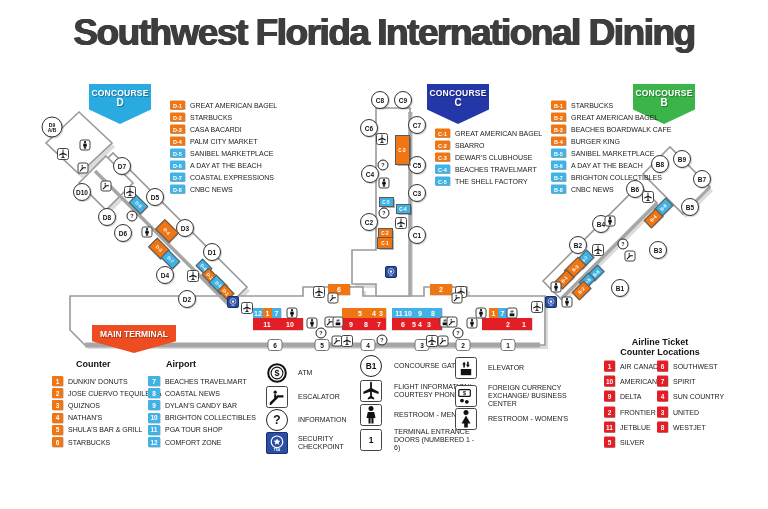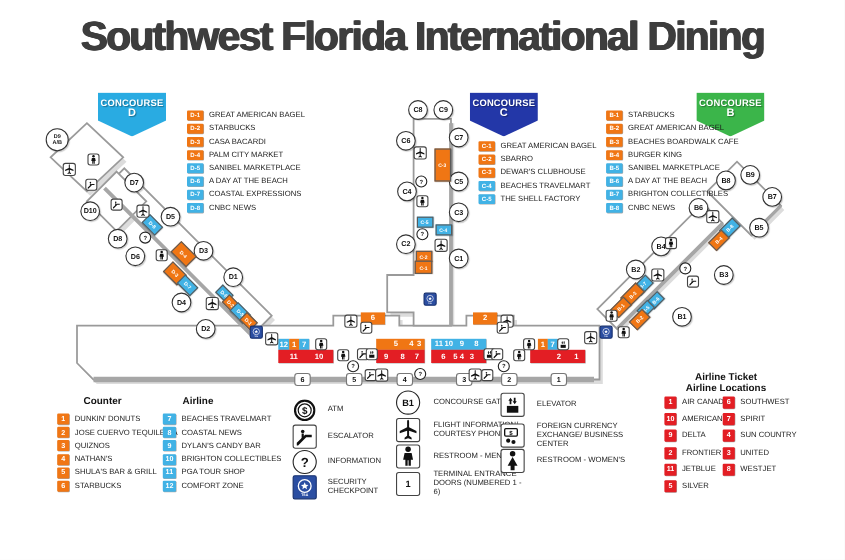--- a/index.html
+++ b/index.html
@@ -465,20 +465,23 @@
     <span class="l2">D</span>
   </div>
   <div class="cban" id="banner-c" style="left: 427px; top: 84px; background: rgb(35, 55, 168);">
     <span class="l1">CONCOURSE</span>
     <span class="l2">C</span>
   </div>
   <div class="cban" id="banner-b" style="left: 633px; top: 84px; background: rgb(59, 181, 74);">
     <span class="l1">CONCOURSE</span>
     <span class="l2">B</span>
   </div>
+  <div class="mban" id="banner-main" style="left: 92px; top: 325px; background: rgb(238, 77, 34);">
+    <span>MAIN TERMINAL</span>
+  </div>
 
   <div id="legend-d">
       <div class="lrow" style="left: 170px; top: 105px;">
         <div class="badge" style="width: 15px; height: 9px; font-size: 5.5px; background: rgb(240, 118, 20);">D-1</div>
         <div class="llabel" style="font-size: 7px; margin-left: 5px;">GREAT AMERICAN BAGEL</div>
       </div>
       <div class="lrow" style="left: 170px; top: 117px;">
         <div class="badge" style="width: 15px; height: 9px; font-size: 5.5px; background: rgb(240, 118, 20);">D-2</div>
         <div class="llabel" style="font-size: 7px; margin-left: 5px;">STARBUCKS</div>
       </div>
@@ -558,21 +561,21 @@
         <div class="badge" style="width: 15px; height: 9px; font-size: 5.5px; background: rgb(65, 178, 229);">B-7</div>
         <div class="llabel" style="font-size: 7px; margin-left: 5px;">BRIGHTON COLLECTIBLES</div>
       </div>
       <div class="lrow" style="left: 551px; top: 189px;">
         <div class="badge" style="width: 15px; height: 9px; font-size: 5.5px; background: rgb(65, 178, 229);">B-8</div>
         <div class="llabel" style="font-size: 7px; margin-left: 5px;">CNBC NEWS</div>
       </div>
     </div>
 
   <div class="sec-h" style="left:76px;top:359px">Counter</div>
-  <div class="sec-h" style="left:166px;top:359px">Airline</div>
+  <div class="sec-h" style="left:166px;top:359px">Airport</div>
   <div id="dining-list">
       <div class="lrow" style="left: 52px; top: 381px;">
         <div class="badge" style="width: 11px; height: 10px; font-size: 6.5px; background: rgb(240, 118, 20);">1</div>
         <div class="llabel" style="font-size: 7px; margin-left: 5px;">DUNKIN' DONUTS</div>
       </div>
       <div class="lrow" style="left: 52px; top: 393.2px;">
         <div class="badge" style="width: 11px; height: 10px; font-size: 6.5px; background: rgb(240, 118, 20);">2</div>
         <div class="llabel" style="font-size: 7px; margin-left: 5px;">JOSE CUERVO TEQUILERIA</div>
       </div>
       <div class="lrow" style="left: 52px; top: 405.4px;">
@@ -614,21 +617,21 @@
         <div class="llabel" style="font-size: 7px; margin-left: 5px;">PGA TOUR SHOP</div>
       </div>
       <div class="lrow" style="left: 148px; top: 442px;">
         <div class="badge" style="width: 12px; height: 10px; font-size: 6.5px; background: rgb(65, 178, 229);">12</div>
         <div class="llabel" style="font-size: 7px; margin-left: 5px;">COMFORT ZONE</div>
       </div>
     </div>
 
   <div id="airline-title">
     <div>Airline Ticket</div>
-    <div>Airline Locations</div>
+    <div>Counter Locations</div>
   </div>
   <div id="airlines-col1">
       <div class="lrow" style="left: 604px; top: 366px;">
         <div class="badge" style="width: 11px; height: 11px; font-size: 6.5px; background: rgb(227, 30, 36);">1</div>
         <div class="llabel" style="font-size: 7px; margin-left: 5px;">AIR CANADA</div>
       </div>
       <div class="lrow" style="left: 604px; top: 381.2px;">
         <div class="badge" style="width: 11px; height: 11px; font-size: 6.5px; background: rgb(227, 30, 36);">10</div>
         <div class="llabel" style="font-size: 7px; margin-left: 5px;">AMERICAN</div>
       </div>

